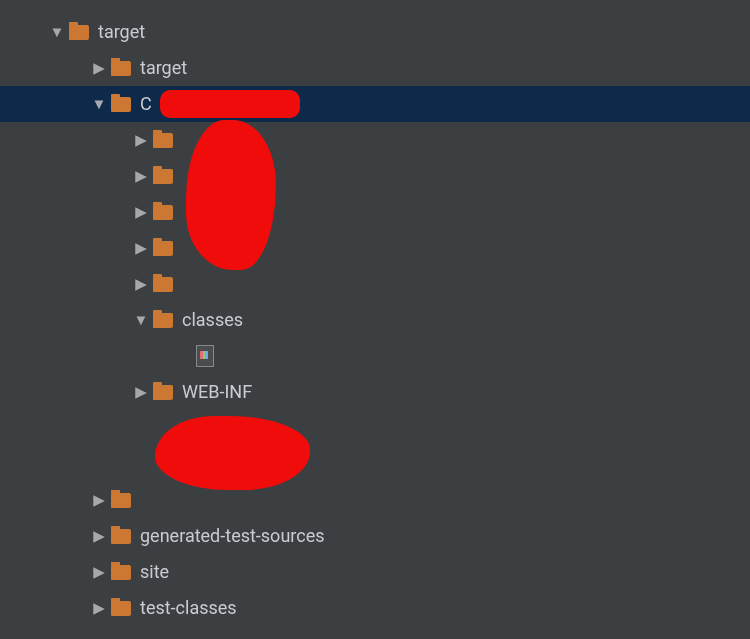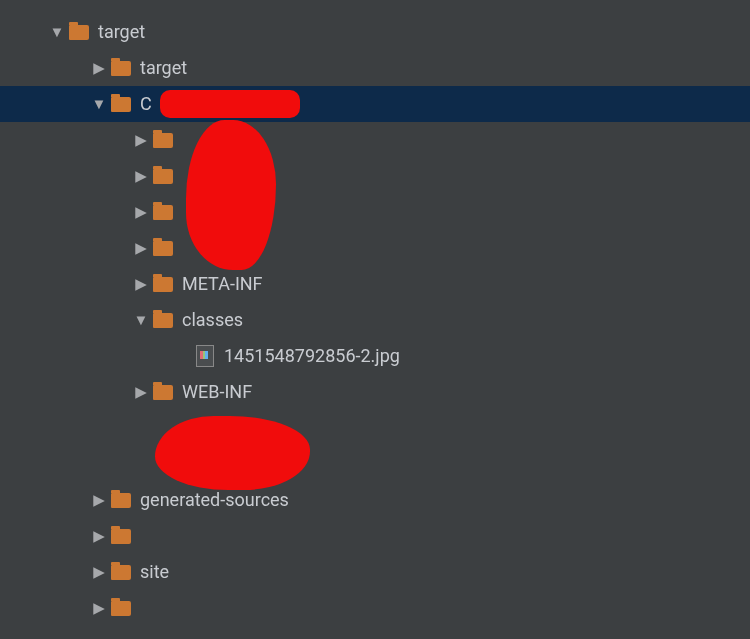--- a/index.html
+++ b/index.html
@@ -85,39 +85,37 @@
       </span>
     <span class="lbl"></span>
   </div>
 
   <div class="row">
     <span class="indent i3"></span>
     <span class="arrow">▶</span>
     <span class="ico">
         <span class="folder"></span>
       </span>
-    <span class="lbl">META-INF</span>
   </div>
 
   <div class="row">
     <span class="indent i3"></span>
     <span class="arrow">▼</span>
     <span class="ico">
         <span class="folder"></span>
       </span>
     <span class="lbl">classes</span>
   </div>
 
   <div class="row">
     <span class="indent i4"></span>
     <span class="arrow none">▶</span>
     <span class="ico">
         <span class="imgfile"></span>
       </span>
-    <span class="lbl">1451548792856-2.jpg</span>
   </div>
 
   <div class="row">
     <span class="indent i3"></span>
     <span class="arrow">▶</span>
     <span class="ico">
         <span class="folder"></span>
       </span>
     <span class="lbl">WEB-INF</span>
   </div>
@@ -138,44 +136,45 @@
       </span>
     <span class="lbl"></span>
   </div>
 
   <div class="row">
     <span class="indent i2"></span>
     <span class="arrow">▶</span>
     <span class="ico">
         <span class="folder"></span>
       </span>
-    <span class="lbl">generated-sources</span>
   </div>
 
   <div class="row">
     <span class="indent i2"></span>
     <span class="arrow">▶</span>
     <span class="ico">
         <span class="folder"></span>
       </span>
+    <span class="lbl">generated-test-sources</span>
   </div>
 
   <div class="row">
     <span class="indent i2"></span>
     <span class="arrow">▶</span>
     <span class="ico">
         <span class="folder"></span>
       </span>
     <span class="lbl">site</span>
   </div>
 
   <div class="row">
     <span class="indent i2"></span>
     <span class="arrow">▶</span>
     <span class="ico">
         <span class="folder"></span>
       </span>
+    <span class="lbl">test-classes</span>
   </div>
 
   <div class="redact" style="left:160px;top:90px;width:140px;height:28px;border-radius:10px"></div>
   <div class="blob" style="left:186px;top:120px;width:90px;height:150px;border-radius:45% 50% 40% 55%/55% 45% 60% 40%"></div>
   <div class="blob" style="left:155px;top:416px;width:155px;height:74px;border-radius:40% 55% 45% 50%/58% 48% 55% 48%"></div>
 </div>
 
 </body></html>

